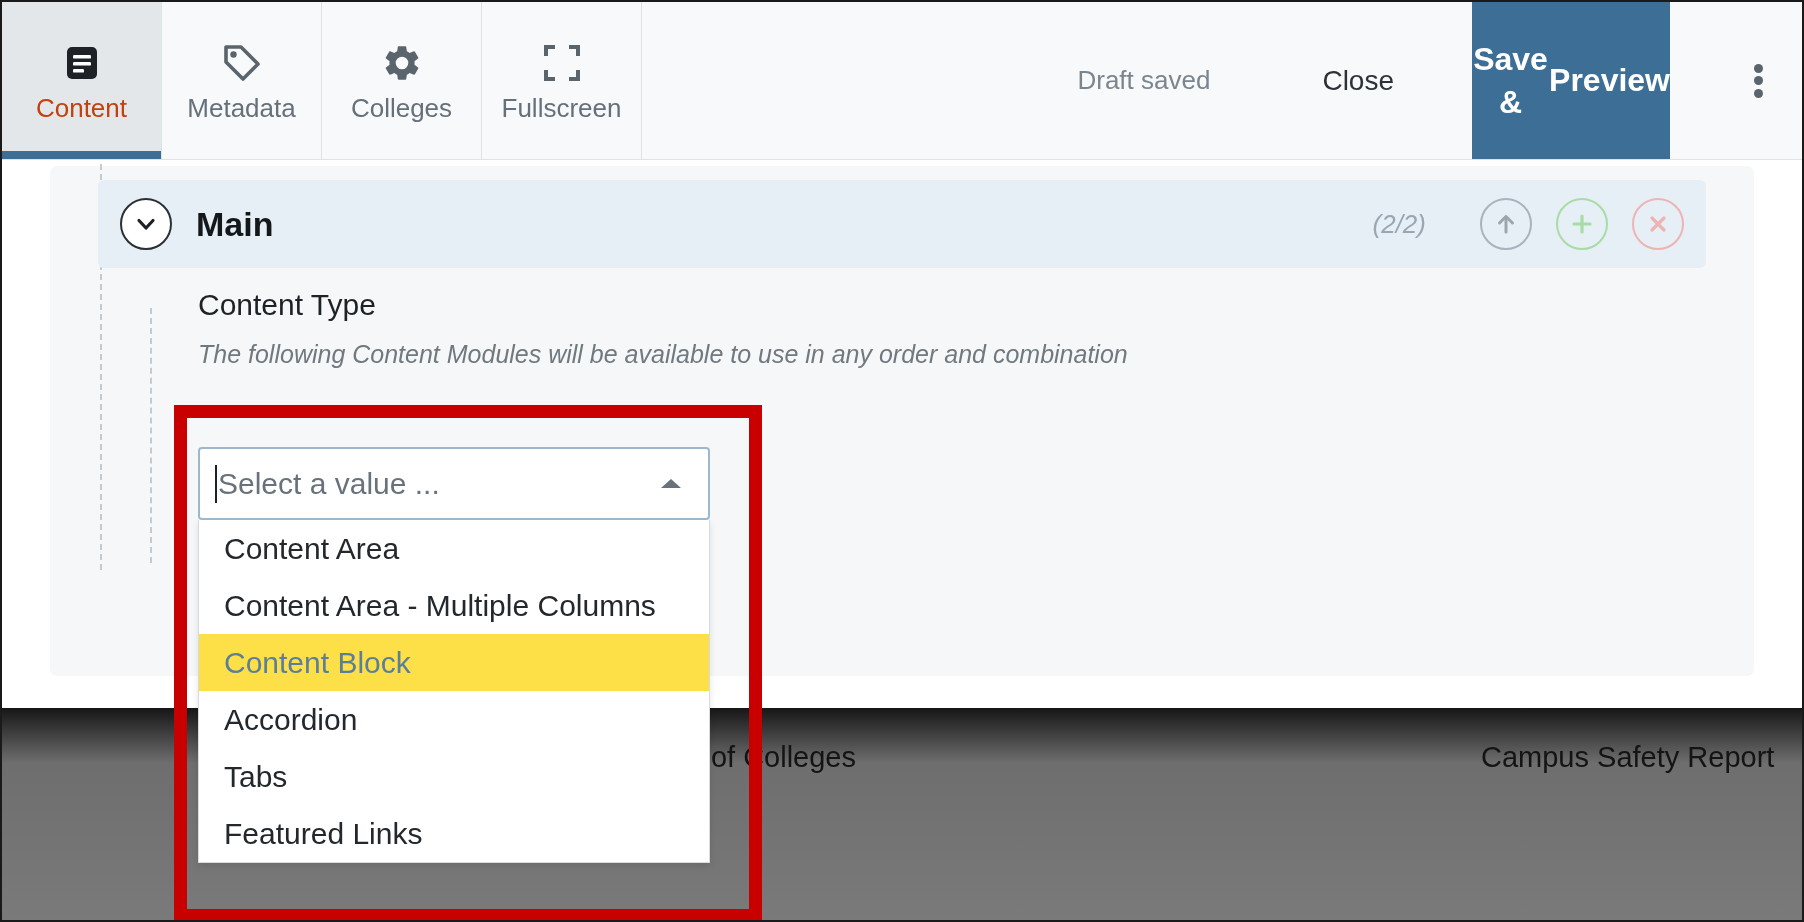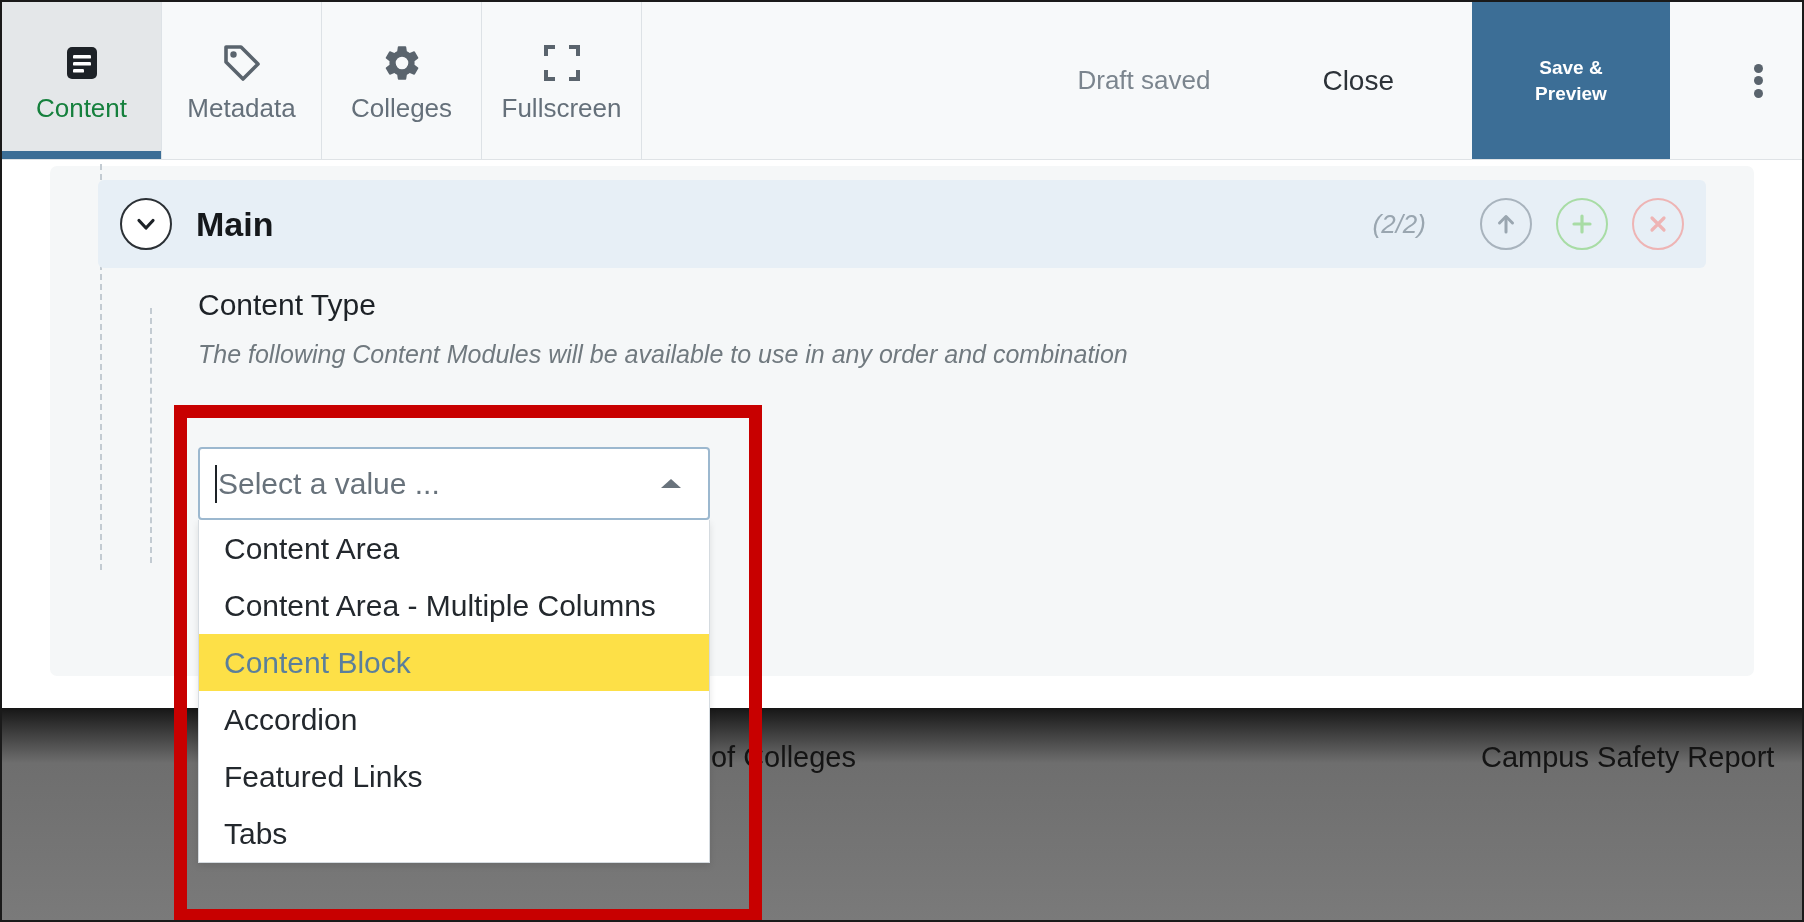--- a/index.html
+++ b/index.html
@@ -59,21 +59,21 @@
     width: 44px; height: 44px;
     display: flex; align-items: center; justify-content: center;
   }
   .tab-icon svg { display: block; }
   .tab-label {
     font-size: 26px;
     color: #65707a;
     line-height: 1;
     font-family: "Liberation Sans", sans-serif;
   }
-  .tab.active .tab-label { color: #15803d; }
+  .tab.active .tab-label { color: #c2410c; }
 
   .toolbar-spacer { flex: 1; }
 
   .toolbar-right {
     display: flex;
     align-items: stretch;
     gap: 44px;
   }
   .draft-status {
     display: flex; align-items: center;
@@ -87,24 +87,24 @@
     padding: 10px 34px;
     font-size: 28px;
     color: #2c3238;
     cursor: pointer;
     white-space: nowrap;
   }
   .save-preview-btn {
     width: 198px;
     background: #3c6e96;
     color: #ffffff;
-    font-size: 19px;
+    font-size: 32px;
     font-weight: bold;
     display: flex;
-    flex-direction: column;
+    flex-direction: row;
     align-items: center;
     justify-content: center;
     line-height: 1.32;
     cursor: pointer;
     text-align: center;
   }
   .kebab-btn {
     width: 88px;
     display: flex;
     align-items: center;
@@ -431,20 +431,20 @@
           <path d="M3 13 L13 4 L23 13 Z" fill="#69737c"></path>
         </svg>
       </div>
     </div>
 
     <div class="dropdown">
       <div class="dd-option">Content Area</div>
       <div class="dd-option">Content Area - Multiple Columns</div>
       <div class="dd-option highlighted">Content Block</div>
       <div class="dd-option">Accordion</div>
+      <div class="dd-option">Tabs</div>
       <div class="dd-option">Featured Links</div>
-      <div class="dd-option">Tabs</div>
     </div>
   </div>
 
   <div class="annotation-box"></div>
 
 </div>
 
 </body></html>

